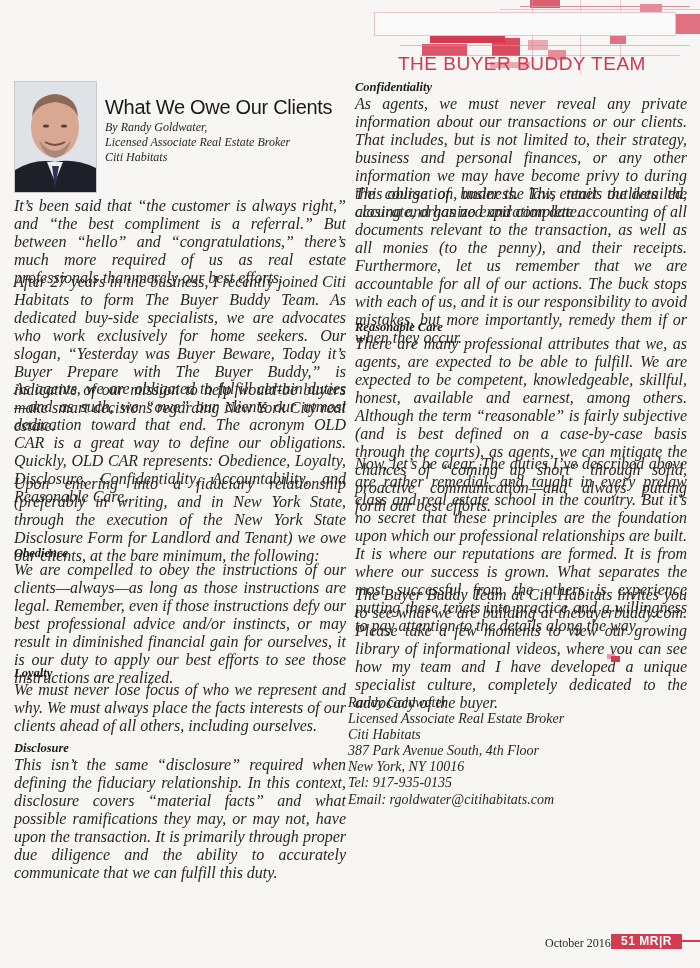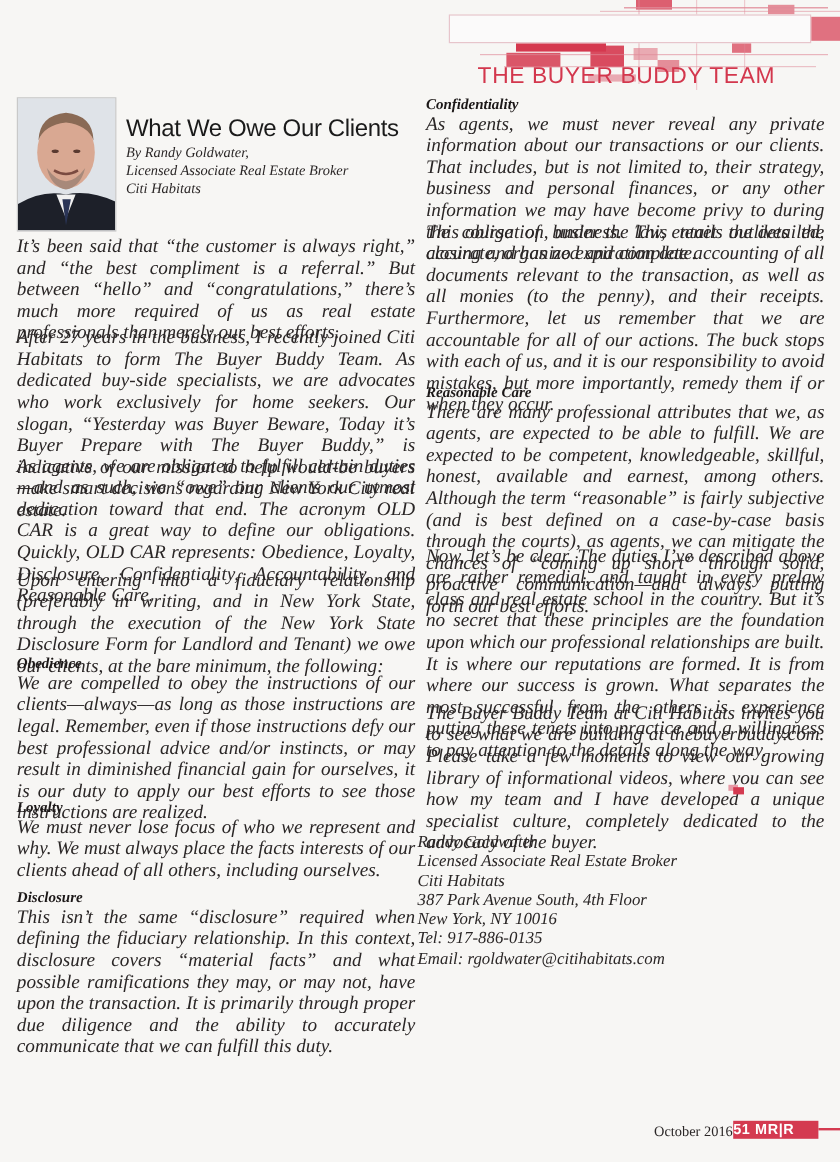--- a/index.html
+++ b/index.html
@@ -37,21 +37,21 @@
     }
     p { margin: 0; text-align: justify; }
     .para { position: absolute; width: 332px; font-style: italic; }
     h3 { margin: 0; font-size: 12.5px; font-weight: bold; line-height: 15px; color: #1c1818; }
     .contact { position: absolute; left: 348px; top: 695px; font-style: italic; font-size: 14px; line-height: 16.1px; }
     .footer-date { position: absolute; left: 545px; top: 936px; font-size: 12px; }
     .footer-badge {
       position: absolute; left: 611px; top: 934px; width: 71px; height: 15px;
       background: #d43a50; color: #fff;
       font-family: "Liberation Sans", "DejaVu Sans", sans-serif; font-weight: bold;
-      font-size: 12px; line-height: 15px; text-align: left; letter-spacing: 0.5px;
+      font-size: 12px; line-height: 15px; text-align: center; letter-spacing: 0.5px;
     }
     .footer-line { position: absolute; left: 682px; top: 940px; width: 18px; height: 2px; background: #d43a50; }
     .end-mark { position: absolute; left: 607px; top: 654px; }
     .end-mark .a { position: absolute; left: 0; top: 0; width: 8px; height: 5px; background: #e79aa6; }
     .end-mark .b { position: absolute; left: 4px; top: 2px; width: 9px; height: 6px; background: #d43a50; }
   </style>
 </head>
 <body>
 
 <div class="header-graphic">
@@ -146,21 +146,21 @@
   <div class="a"></div>
     <div class="b"></div>
 </div>
 
 <div class="contact">
   <div>Randy Goldwater</div>
   <div>Licensed Associate Real Estate Broker</div>
   <div>Citi Habitats</div>
   <div>387 Park Avenue South, 4th Floor</div>
   <div>New York, NY 10016</div>
-  <div>Tel: 917-886-0135</div>
+  <div>Tel: 917-935-0135</div>
   <div>Email: rgoldwater@citihabitats.com</div>
 </div>
 
 <div class="footer-date">October 2016</div>
 <div class="footer-badge">
   <span>51</span>
   <span>MR|R</span>
 </div>
 <div class="footer-line"></div>
 

